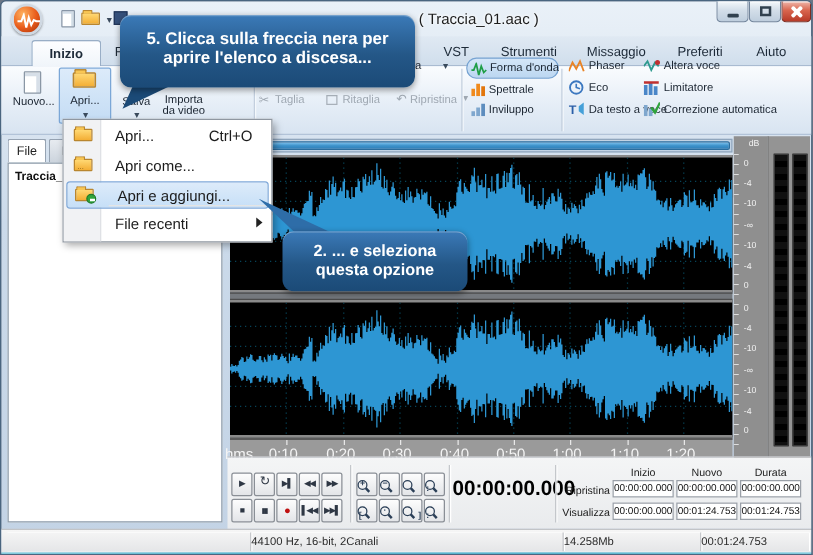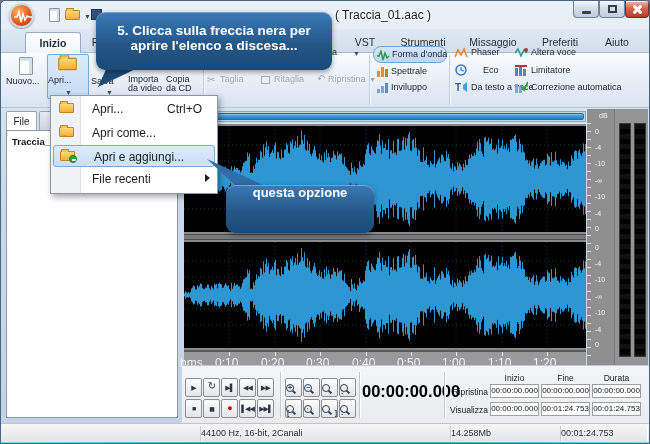--- a/index.html
+++ b/index.html
@@ -37,21 +37,21 @@
   .glyph-x::after{transform:rotate(-45deg);}
   
   .tabstrip{left:0;top:28px;width:650px;height:24px;background:linear-gradient(#E0E9F3,#D0DEEC);border-bottom:1px solid #A9BBD1;}
   .rtab{top:3px;height:21px;font-size:10.5px;color:#1d2a38;text-align:center;line-height:21px;white-space:nowrap;}
   .rtab.active{background:linear-gradient(#FDFEFF,#F0F5FA);border:1px solid #99AEC6;border-bottom:none;border-radius:3px 3px 0 0;font-weight:bold;}
   
   .ribbon{left:0;top:52px;width:650px;height:55px;background:linear-gradient(#FAFCFE,#E6EEF7 55%,#D8E4F1);border-bottom:1px solid #B2C3D8;}
   .grplabel{top:92px;height:13px;font-size:9px;color:#46566b;text-align:center;line-height:13px;
     background:linear-gradient(#D6DEE9,#C1CDDC);border-radius:0 0 3px 3px;}
   .gsep{top:54px;height:50px;width:1px;background:#C3CFDE;box-shadow:1px 0 0 #F4F8FC;}
-  .bigbtn-label{font-size:9px;color:#1A2430;text-align:left;line-height:1.05;}
+  .bigbtn-label{font-size:9px;color:#1A2430;text-align:center;line-height:1.05;}
   .pressed{background:linear-gradient(#DCEBFA,#C4DCF4);border:1px solid #7BA7D7;border-radius:2px;}
   .selectedbtn{background:linear-gradient(#D4E6F8,#BCD7F1);border:1px solid #76A3D2;border-radius:8px;}
   .smalllabel{font-size:9px;color:#1A2430;white-space:nowrap;}
   .disabled{color:#9FA8B2 !important;}
   .folder{width:15px;height:10px;background:linear-gradient(#FFD873,#F3AE35);border:1px solid #B9862F;border-radius:1px;position:relative;}
   .folder::before{content:'';position:absolute;top:-3px;left:0;width:6px;height:2px;background:#F8C654;border:1px solid #B9862F;border-bottom:none;border-radius:1px 1px 0 0;}
   .badge{position:absolute;right:-3px;bottom:-3px;width:8px;height:8px;border-radius:50%;background:#2FA43C;border:1px solid #1d7a28;}
   .badge::after{content:'';position:absolute;left:2px;top:3px;width:4px;height:2px;background:#fff;}
   .bigpage{width:14px;height:18px;background:#fff;border:1px solid #8A97A5;border-radius:1px;box-shadow:inset -3px 3px 0 rgba(198,210,222,.7);}
   
@@ -164,23 +164,20 @@
       <div class="abs caret" style="left:17px;top:34px;">▼</div>
     </div>
     <div class="abs" style="left:90px;top:2px;width:36px;height:44px;">
       <div class="abs qat-disk" style="left:11px;top:3px;"></div>
       <div class="abs bigbtn-label" style="left:0;top:22px;width:36px;">Salva</div>
       <div class="abs caret" style="left:15px;top:34px;">▼</div>
     </div>
     <div class="abs" style="left:127px;top:2px;width:38px;height:44px;">
       <div class="abs bigbtn-label" style="left:0;top:20px;width:38px;">Importa da video</div>
     </div>
-    <div class="abs" style="left:165px;top:2px;width:34px;height:44px;">
-      <div class="abs bigbtn-label" style="left:0;top:20px;width:34px;">Copia da CD</div>
-    </div>
     <div class="abs gsep" style="left:202px;top:2px;"></div>
 
     <div class="abs" style="left:296px;top:-6px;height:15px;">
       <span class="abs smalllabel" style="left:10px;top:0;">Annulla</span>
       <span class="abs caret" style="left:56px;top:3px;">▼</span>
     </div>
     <div class="abs" style="left:206px;top:20px;height:15px;">
       <span class="abs disabled" style="left:0;top:1px;font-size:10px;">✂</span>
       <span class="abs smalllabel disabled" style="left:13px;top:1px;">Taglia</span>
     </div>
@@ -223,21 +220,21 @@
       <svg class="abs icon12" style="left:0;top:1px;" width="13" height="12">
           <polyline points="0,10 3,3 6,8 9,2 12,10" fill="none" stroke="#E98325" stroke-width="1.5"></polyline>
         </svg>
       <span class="abs smalllabel" style="left:16px;top:1px;">Phaser</span>
     </div>
     <div class="abs" style="left:454px;top:10px;height:15px;">
       <svg class="abs icon12" style="left:0;top:1px;" width="13" height="12">
           <circle cx="6" cy="6" r="5" fill="none" stroke="#3C78C0" stroke-width="1.5"></circle>
           <polyline points="6,3 6,6 9,7" fill="none" stroke="#3C78C0" stroke-width="1.3"></polyline>
         </svg>
-      <span class="abs smalllabel" style="left:28px;top:2px;">Eco</span>
+      <span class="abs smalllabel" style="left:16px;top:2px;">Eco</span>
     </div>
     <div class="abs" style="left:454px;top:27px;height:15px;">
       <svg class="abs icon12" style="left:0;top:1px;" width="13" height="12">
           <text x="0" y="10" font-size="10" font-weight="bold" fill="#2B5FA8" font-family="Liberation Sans,sans-serif">T</text>
           <polygon points="8,4 12,1 12,11 8,8" fill="#45A0D8"></polygon>
         </svg>
       <span class="abs smalllabel" style="left:16px;top:2px;">Da testo a voce</span>
     </div>
     <div class="abs" style="left:514px;top:-7px;height:15px;">
       <svg class="abs icon12" style="left:0;top:1px;" width="13" height="12">
@@ -429,21 +426,21 @@
         <span class="mag"></span>
       </div>
     <div class="vsep" style="left:177px;"></div>
 
     <div class="timedisp">00:00:00.000</div>
     <div class="vsep" style="left:262px;"></div>
 
     <span class="sellab" style="left:262px;top:21px;">Ripristina</span>
     <span class="sellab" style="left:262px;top:39px;">Visualizza</span>
     <span class="selhdr" style="left:308px;">Inizio</span>
-    <span class="selhdr" style="left:359px;">Fine</span>
+    <span class="selhdr" style="left:359px;">Nuovo</span>
     <span class="selhdr" style="left:410px;">Durata</span>
     <div class="field" style="left:308px;top:18px;">00:00:00.000</div>
     <div class="field" style="left:359px;top:18px;">00:00:00.000</div>
     <div class="field" style="left:410px;top:18px;">00:00:00.000</div>
     <div class="field" style="left:308px;top:36px;">00:00:00.000</div>
     <div class="field" style="left:359px;top:36px;">00:01:24.753</div>
     <div class="field" style="left:410px;top:36px;">00:01:24.753</div>
   </div>
 
   <div class="abs statusbar">
@@ -485,16 +482,17 @@
     <div>aprire l'elenco a discesa...</div>
   </div>
   <svg class="abs tail" style="left:95px;top:64px;" width="60" height="24">
     <polygon points="12,0 48,0 2,22" fill="#1B4A77"></polygon>
   </svg>
 
   <svg class="abs tail" style="left:200px;top:156px;" width="70" height="32">
     <polygon points="6,2 36,30 66,30" fill="#2E6DA8"></polygon>
   </svg>
   <div class="abs callout" style="left:225px;top:184px;width:148px;height:48px;font-size:13px;">
+    <div style="margin-top:8px;">2. ... e seleziona</div>
     <div>questa opzione</div>
   </div>
 
 </div>
 
 </body></html>

